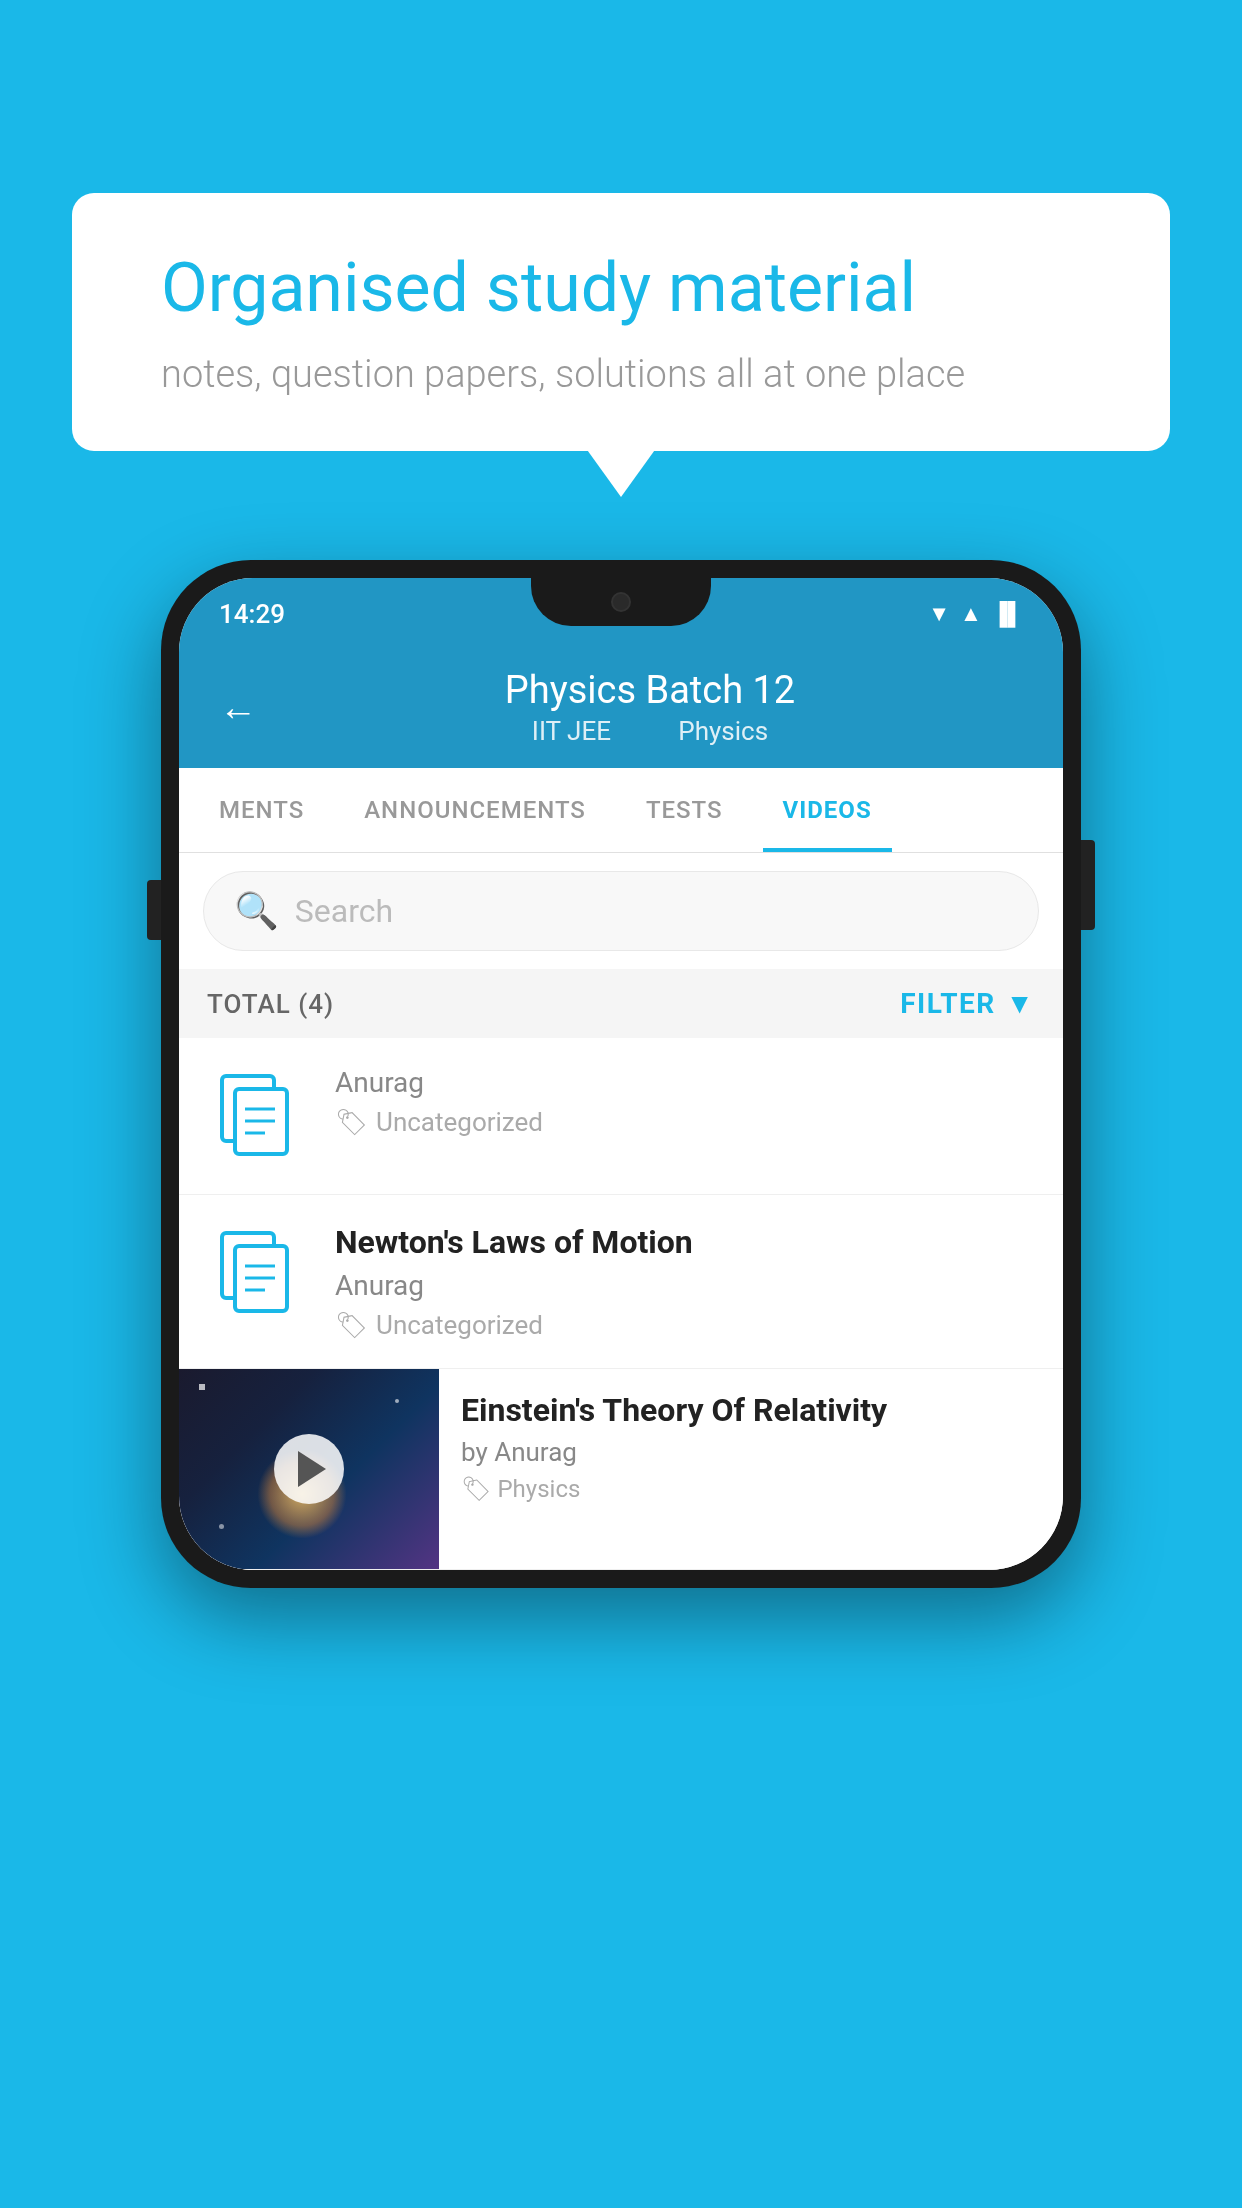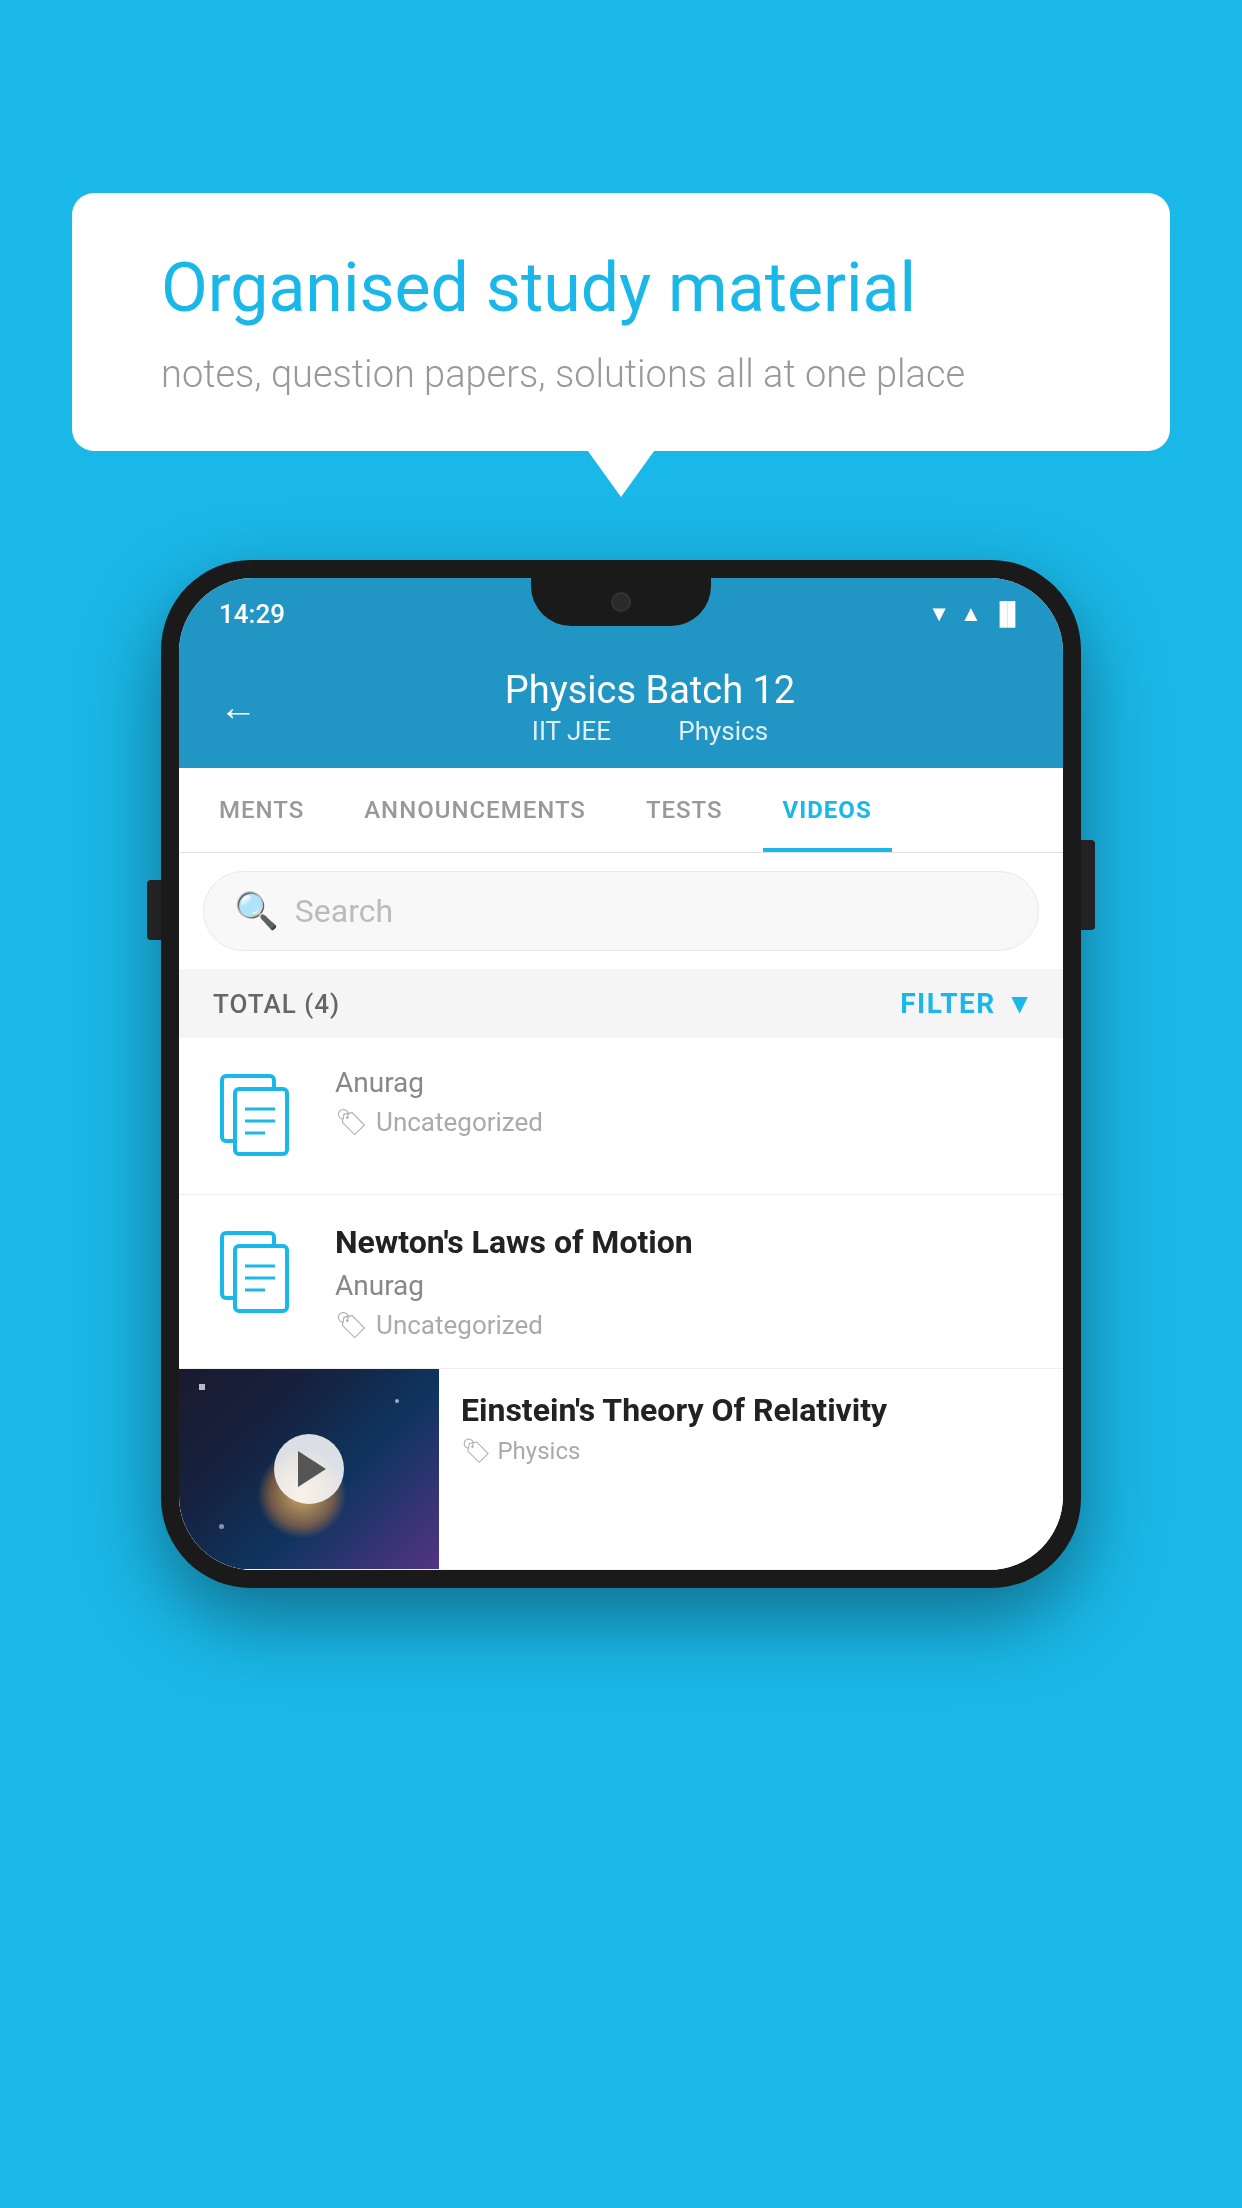--- a/index.html
+++ b/index.html
@@ -247,21 +247,20 @@
       justify-content: space-between;
       align-items: center;
       padding: 18px 28px;
     }
 
     .total-count {
       color: #666;
       font-size: 26px;
       font-weight: 500;
       letter-spacing: 1px;
-      margin-left: 6px;
     }
 
     .filter-btn {
       color: #1ab8e8;
       font-size: 28px;
       font-weight: 700;
       letter-spacing: 1.5px;
       display: flex;
       align-items: center;
       gap: 10px;
@@ -509,20 +508,21 @@
 
             <div style="position:absolute;top:15px;left:20px;width:6px;height:6px;background:white;border-radius:50;opacity:0.7;"></div>
             <div style="position:absolute;top:30px;right:40px;width:4px;height:4px;background:white;border-radius:50%;opacity:0.6;"></div>
             <div style="position:absolute;bottom:40px;left:40px;width:5px;height:5px;background:white;border-radius:50%;opacity:0.5;"></div>
             <div class="play-button">
               <div class="play-triangle"></div>
             </div>
           </div>
           <div class="thumb-info">
             <div class="thumb-title">Einstein's Theory Of Relativity</div>
+            <div class="thumb-author">by Anurag</div>
             <div class="thumb-tag">
               <span>🏷</span>
               <span>Physics</span>
             </div>
           </div>
         </div>
 
       </div>
 
     </div>

